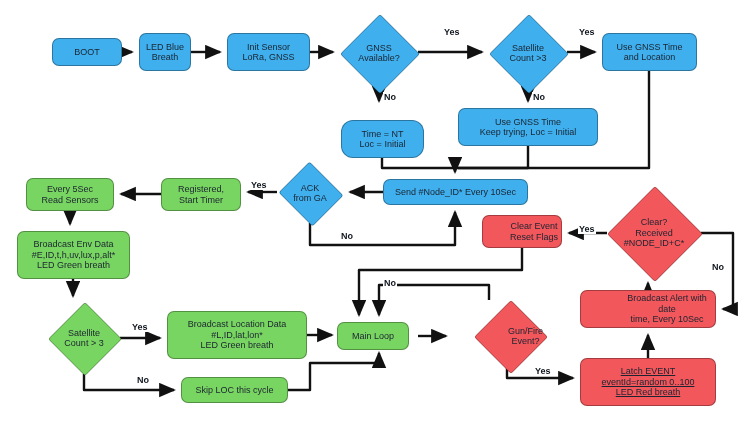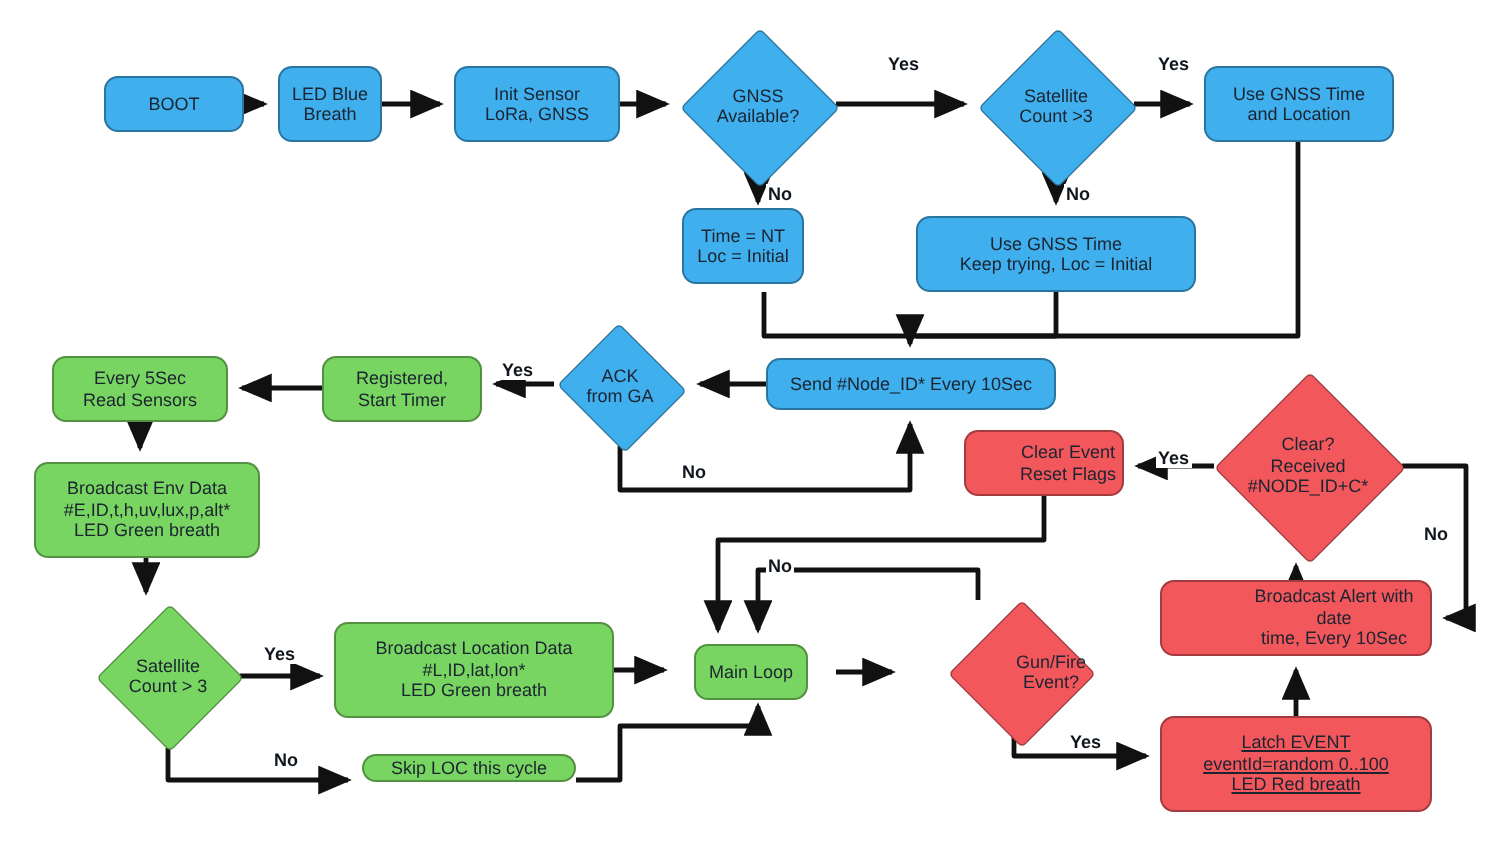--- a/index.html
+++ b/index.html
@@ -89,21 +89,21 @@
   </div>
   <div class="node diamond blue" style="left:489px;top:14px;width:78px;height:78px;font-size:9px;">
     <span class="dshape"></span>
     <span class="txt">Satellite
 Count &gt;3</span>
   </div>
   <div class="node rect blue" style="left:602px;top:33px;width:95px;height:38px;font-size:9px;">
     <span class="txt">Use GNSS Time
 and Location</span>
   </div>
-  <div class="node rect blue" style="left:341px;top:104px;width:61px;height:38px;font-size:9px;">
+  <div class="node rect blue" style="left:341px;top:120px;width:83px;height:38px;font-size:9px;border-radius:12px;">
     <span class="txt">Time = NT
 Loc = Initial</span>
   </div>
   <div class="node rect blue" style="left:458px;top:108px;width:140px;height:38px;font-size:9px;">
     <span class="txt">Use GNSS Time
 Keep trying, Loc = Initial</span>
   </div>
   <div class="node rect blue" style="left:383px;top:179px;width:145px;height:26px;font-size:9px;">
     <span class="txt">Send #Node_ID* Every 10Sec</span>
   </div>
@@ -128,24 +128,24 @@
   <div class="node diamond green" style="left:48px;top:302px;width:72px;height:72px;font-size:9px;">
     <span class="dshape" style="background:#79D562;"></span>
     <span class="txt">Satellite
 Count &gt; 3</span>
   </div>
   <div class="node rect green" style="left:167px;top:311px;width:140px;height:48px;font-size:9px;">
     <span class="txt">Broadcast Location Data
 #L,ID,lat,lon*
 LED Green breath</span>
   </div>
-  <div class="node rect green" style="left:181px;top:377px;width:107px;height:14px;font-size:9px;">
+  <div class="node rect green" style="left:181px;top:377px;width:107px;height:26px;font-size:9px;">
     <span class="txt">Skip LOC this cycle</span>
   </div>
-  <div class="node rect green" style="left:347px;top:322px;width:57px;height:28px;font-size:9px;">
+  <div class="node rect green" style="left:337px;top:322px;width:72px;height:28px;font-size:9px;">
     <span class="txt">Main Loop</span>
   </div>
   <div class="node diamond red" style="left:474px;top:300px;width:72px;height:72px;font-size:9px;justify-content:flex-end;">
     <span class="dshape"></span>
     <span class="txt">Gun/Fire
 Event?</span>
   </div>
   <div class="node rect red" style="left:580px;top:358px;width:136px;height:48px;font-size:9px;text-decoration:underline;">
     <span class="txt">Latch EVENT
 eventId=random 0..100

